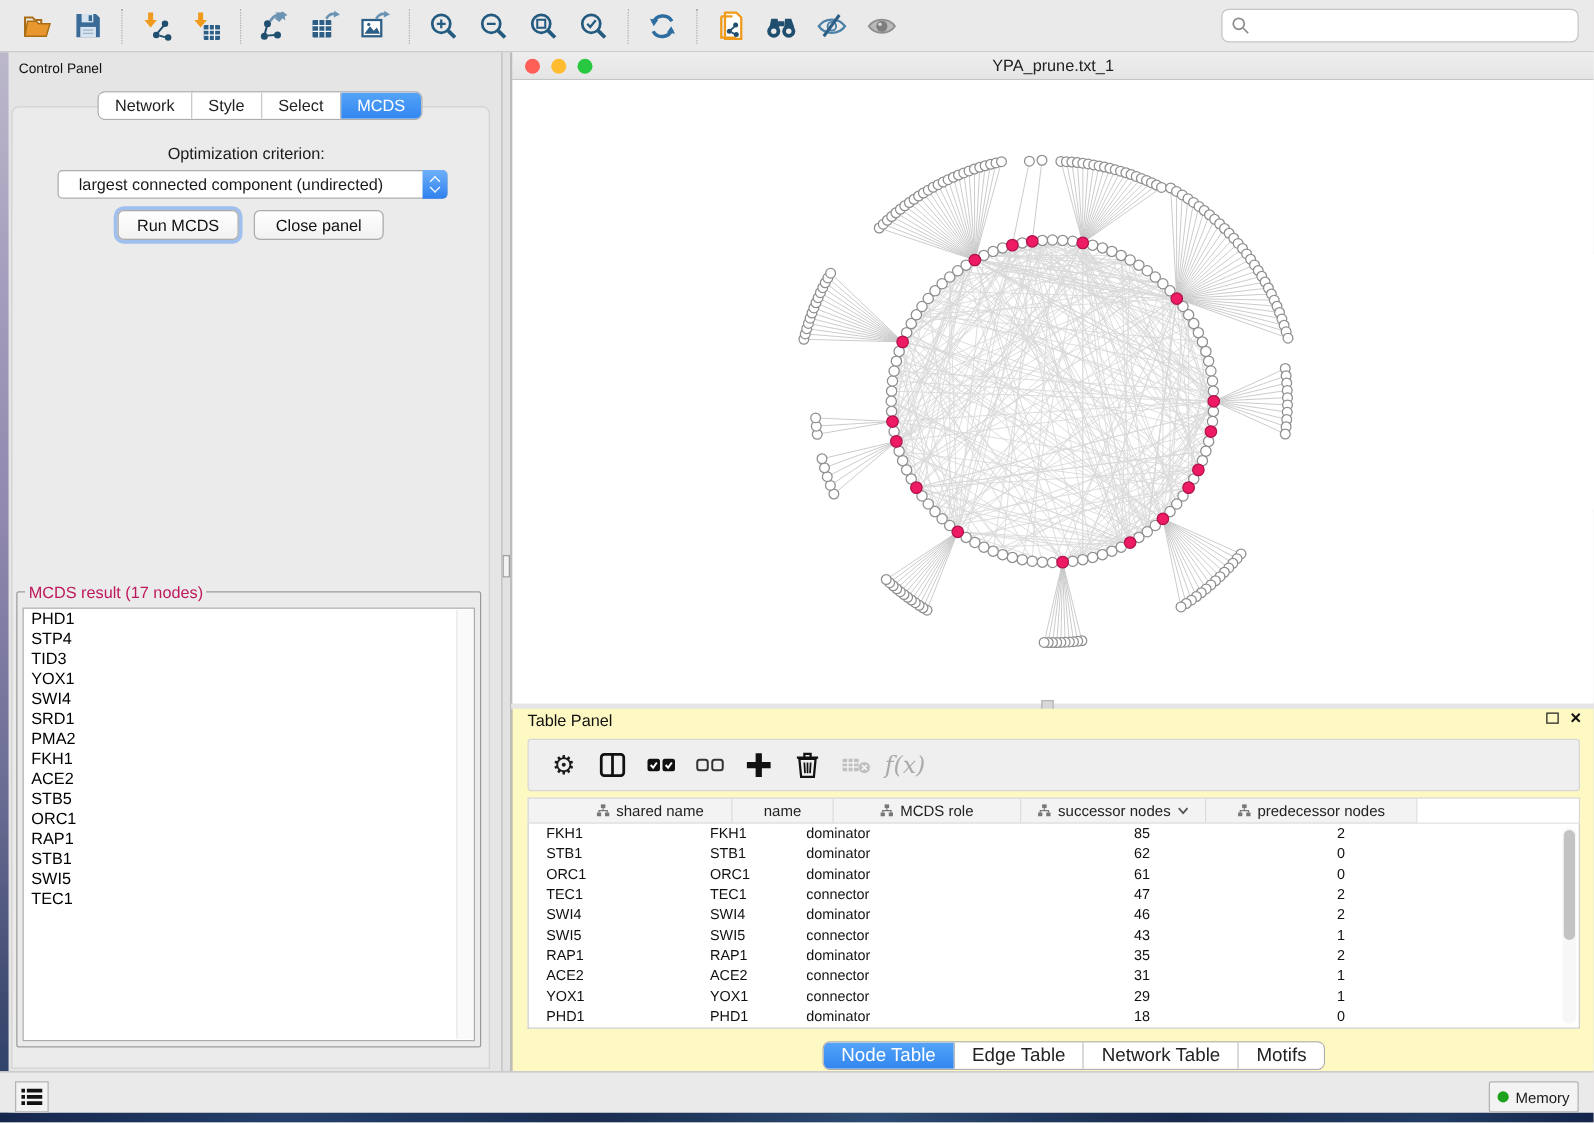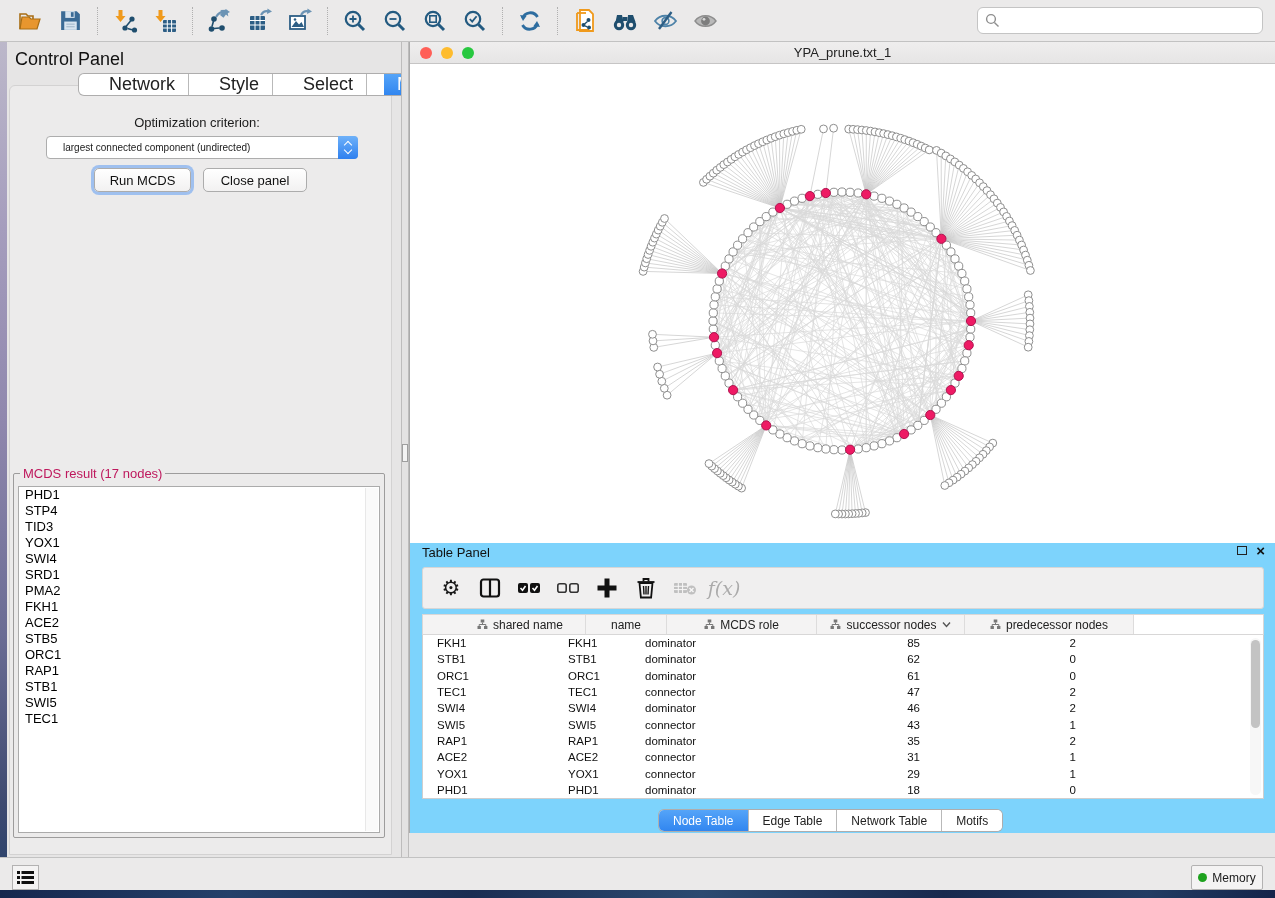--- a/index.html
+++ b/index.html
@@ -19,37 +19,37 @@
   #search-wrap input { border:none; outline:none; flex:1; font-size:13px; margin-left:6px; background:transparent; }
 
   
   #left-strip { left:0; top:42px; width:7px; height:848px;
      background:linear-gradient(#bcb8ca 0%,#a59dbd 22%,#8f87ad 45%,#6a6c94 70%,#3e4a70 90%,#27406a 100%); }
   #bottom-strip { left:0; top:890px; width:1275px; height:8px;
      background:linear-gradient(90deg,#16274e,#24406a 18%,#1a2d52 37%,#2c4a71 55%,#18294e 74%,#223c63 90%,#14244a); }
 
   
   #control-panel { left:7px; top:42px; width:394px; height:815px; background:#e6e5e5; }
-  #cp-title { left:15px; top:49px; font-size:18px; color:#111; }
+  #cp-title { left:15px; top:49px; font-size:11px; color:#111; }
   .panel-btns { display:flex; gap:9px; align-items:center; }
   .float-ico { width:10px; height:9px; border:1.5px solid #222; display:inline-block; }
   .close-ico { font-weight:bold; font-size:15px; line-height:9px; color:#111; }
   #cp-btns { right:10px; top:50px; }
   #cp-tabpanel { left:9px; top:85px; width:383px; height:770px; background:#eceBeb; background:#ecebeb;
                  border:1px solid #d3d2d2; border-radius:6px 6px 0 0; }
   .seg { display:flex; position:absolute; left:79px; top:74px; height:21px;
          border-radius:5px; overflow:hidden; box-shadow:0 0 0 1px #aeadad; background:#fff; }
-  .seg .tab { padding:0 13px; display:flex; align-items:center; font-size:18px; color:#222;
-              border-right:1px solid #b9b9b9; background:#fff; cursor:default;margin-left:17px; }
+  .seg .tab { padding:0 13px; display:flex; align-items:center; font-size:13px; color:#222;
+              border-right:1px solid #b9b9b9; background:#fff; cursor:default; }
   .seg .tab:last-child { border-right:none; }
   .seg .tab.active { background:linear-gradient(#55a4f8,#3186f0); color:#fff; }
   #opt-label { left:0; top:115px; width:394px; text-align:center; }
   #criterion { left:46px; top:136px; width:312px; height:23px; background:#fff; border:1px solid #adadad;
                border-radius:4px; display:flex; align-items:center; }
-  #criterion .val { flex:1; padding-left:16px; font-size:10px; white-space:nowrap; }
+  #criterion .val { flex:1; padding-left:16px; font-size:13px; white-space:nowrap; }
   #criterion .spin { width:20px; height:23px; margin-right:-1px; border-radius:0 4px 4px 0;
                background:linear-gradient(#6eb1f9,#2f80ef); display:flex; flex-direction:column;
                align-items:center; justify-content:center; gap:1px; }
   .chev { width:7px; height:7px; position:relative; }
   .chev:before { content:""; position:absolute; left:0; top:2px; width:5px; height:5px;
                  border:1.6px solid #fff; border-bottom:none; border-right:none; transform:rotate(45deg); }
   .chev.down:before { transform:rotate(225deg); top:-1px; }
   .mac-btn { position:absolute; height:24px; background:linear-gradient(#ffffff,#f2f1f1); border:1px solid #ada c ac;
              border:1px solid #acacac; border-radius:5px; font-size:13px; color:#111;
              display:flex; align-items:center; justify-content:center; }
@@ -76,21 +76,21 @@
   
   #net-window { left:409px; top:42px; width:866px; height:521px; background:#fff; border-left:1px solid #aaa; }
   #net-title { height:22px; background:linear-gradient(#efeeee,#e6e5e5); border-bottom:1px solid #c6c5c5;
                position:relative; display:flex; align-items:center; justify-content:center;
                font-size:13px; color:#222; }
   .lights { position:absolute; left:10px; top:5px; display:flex; gap:9px; }
   .light { width:12px; height:12px; border-radius:50%; }
   #net-canvas { position:relative; width:100%; height:498px; background:#fff; }
 
   
-  #table-panel { left:409px; top:543px; width:866px; height:290px; background:#7dd3fc; border-left:1px solid #aaa; }
+  #table-panel { left:409px; top:567px; width:866px; height:290px; background:#fef9c3; border-left:1px solid #aaa; }
   #tp-title { left:12px; top:2px; font-size:13px; color:#111; position:absolute; }
   #tp-btns { right:10px; top:3px; position:absolute; }
   #tp-toolbar { position:absolute; left:12px; top:24px; width:842px; height:42px; background:#f0efef;
                 border:1px solid #d7d6d6; border-radius:3px; display:flex; align-items:center; padding-left:12px; gap:7px; }
   .tp-ico { width:32px; height:32px; display:flex; align-items:center; justify-content:center; }
   #tbl-head { position:absolute; left:12px; top:71px; width:842px; height:21px; background:#f4f3f3;
               border:1px solid #d8d7d7; display:grid;
               grid-template-columns:131px 81px 150px 148px 169px 1fr;padding-left:32px; }
   #tbl-head .hc { display:flex; align-items:center; justify-content:center; gap:5px; font-size:12px;
               color:#222; border-right:1px solid #dddcdc; overflow:hidden; }
@@ -98,21 +98,21 @@
   #tbl-body { position:absolute; left:12px; top:92px; width:842px; height:164px; background:#fff;
               border:1px solid #cfcece; border-top:none; overflow:hidden; }
   .trow { display:grid; grid-template-columns:131px 81px 150px 148px 169px 1fr; height:16.3px;
           align-items:center; font-size:11.5px; color:#111; }
   .trow .c0 { padding-left:14px; } .trow .c1 { padding-left:14px; } .trow .c2 { padding-left:10px; }
   .trow .c3 { text-align:right; padding-right:13px; } .trow .c4 { text-align:right; padding-right:26px; }
   #tbl-scroll { position:absolute; right:2px; top:3px; width:11px; height:157px; background:#f7f7f7; border-radius:6px; }
   #tbl-scroll .thumb { position:absolute; left:1px; top:2px; width:9px; height:88px; background:#c3c3c3; border-radius:5px; }
   #bottom-tabs { position:absolute; left:249px; top:267px; height:21px; display:flex; border-radius:5px;
                  overflow:hidden; box-shadow:0 0 0 1px #aeadad; background:#fff; }
-  #bottom-tabs .tab { padding:0 14px; display:flex; align-items:center; font-size:12px; color:#222;
+  #bottom-tabs .tab { padding:0 14px; display:flex; align-items:center; font-size:15px; color:#222;
                  border-right:1px solid #b9b9b9; background:#fff; }
   #bottom-tabs .tab:last-child { border-right:none; }
   #bottom-tabs .tab.active { background:linear-gradient(#55a4f8,#3186f0); color:#fff; }
 
   
   #status-bar { left:0; top:857px; width:1275px; height:33px; background:#ebeaea; border-top:1px solid #c2c2c2; }
   #console-btn { position:absolute; left:12px; top:7px; width:27px; height:25px; background:#f4f3f3;
                  border:1px solid #b3b2b2; display:flex; align-items:center; justify-content:center; }
   #memory-btn { position:absolute; right:12px; top:7px; width:72px; height:25px; background:#f4f3f3;
                 border:1px solid #b3b2b2; display:flex; align-items:center; justify-content:center; gap:5px;

